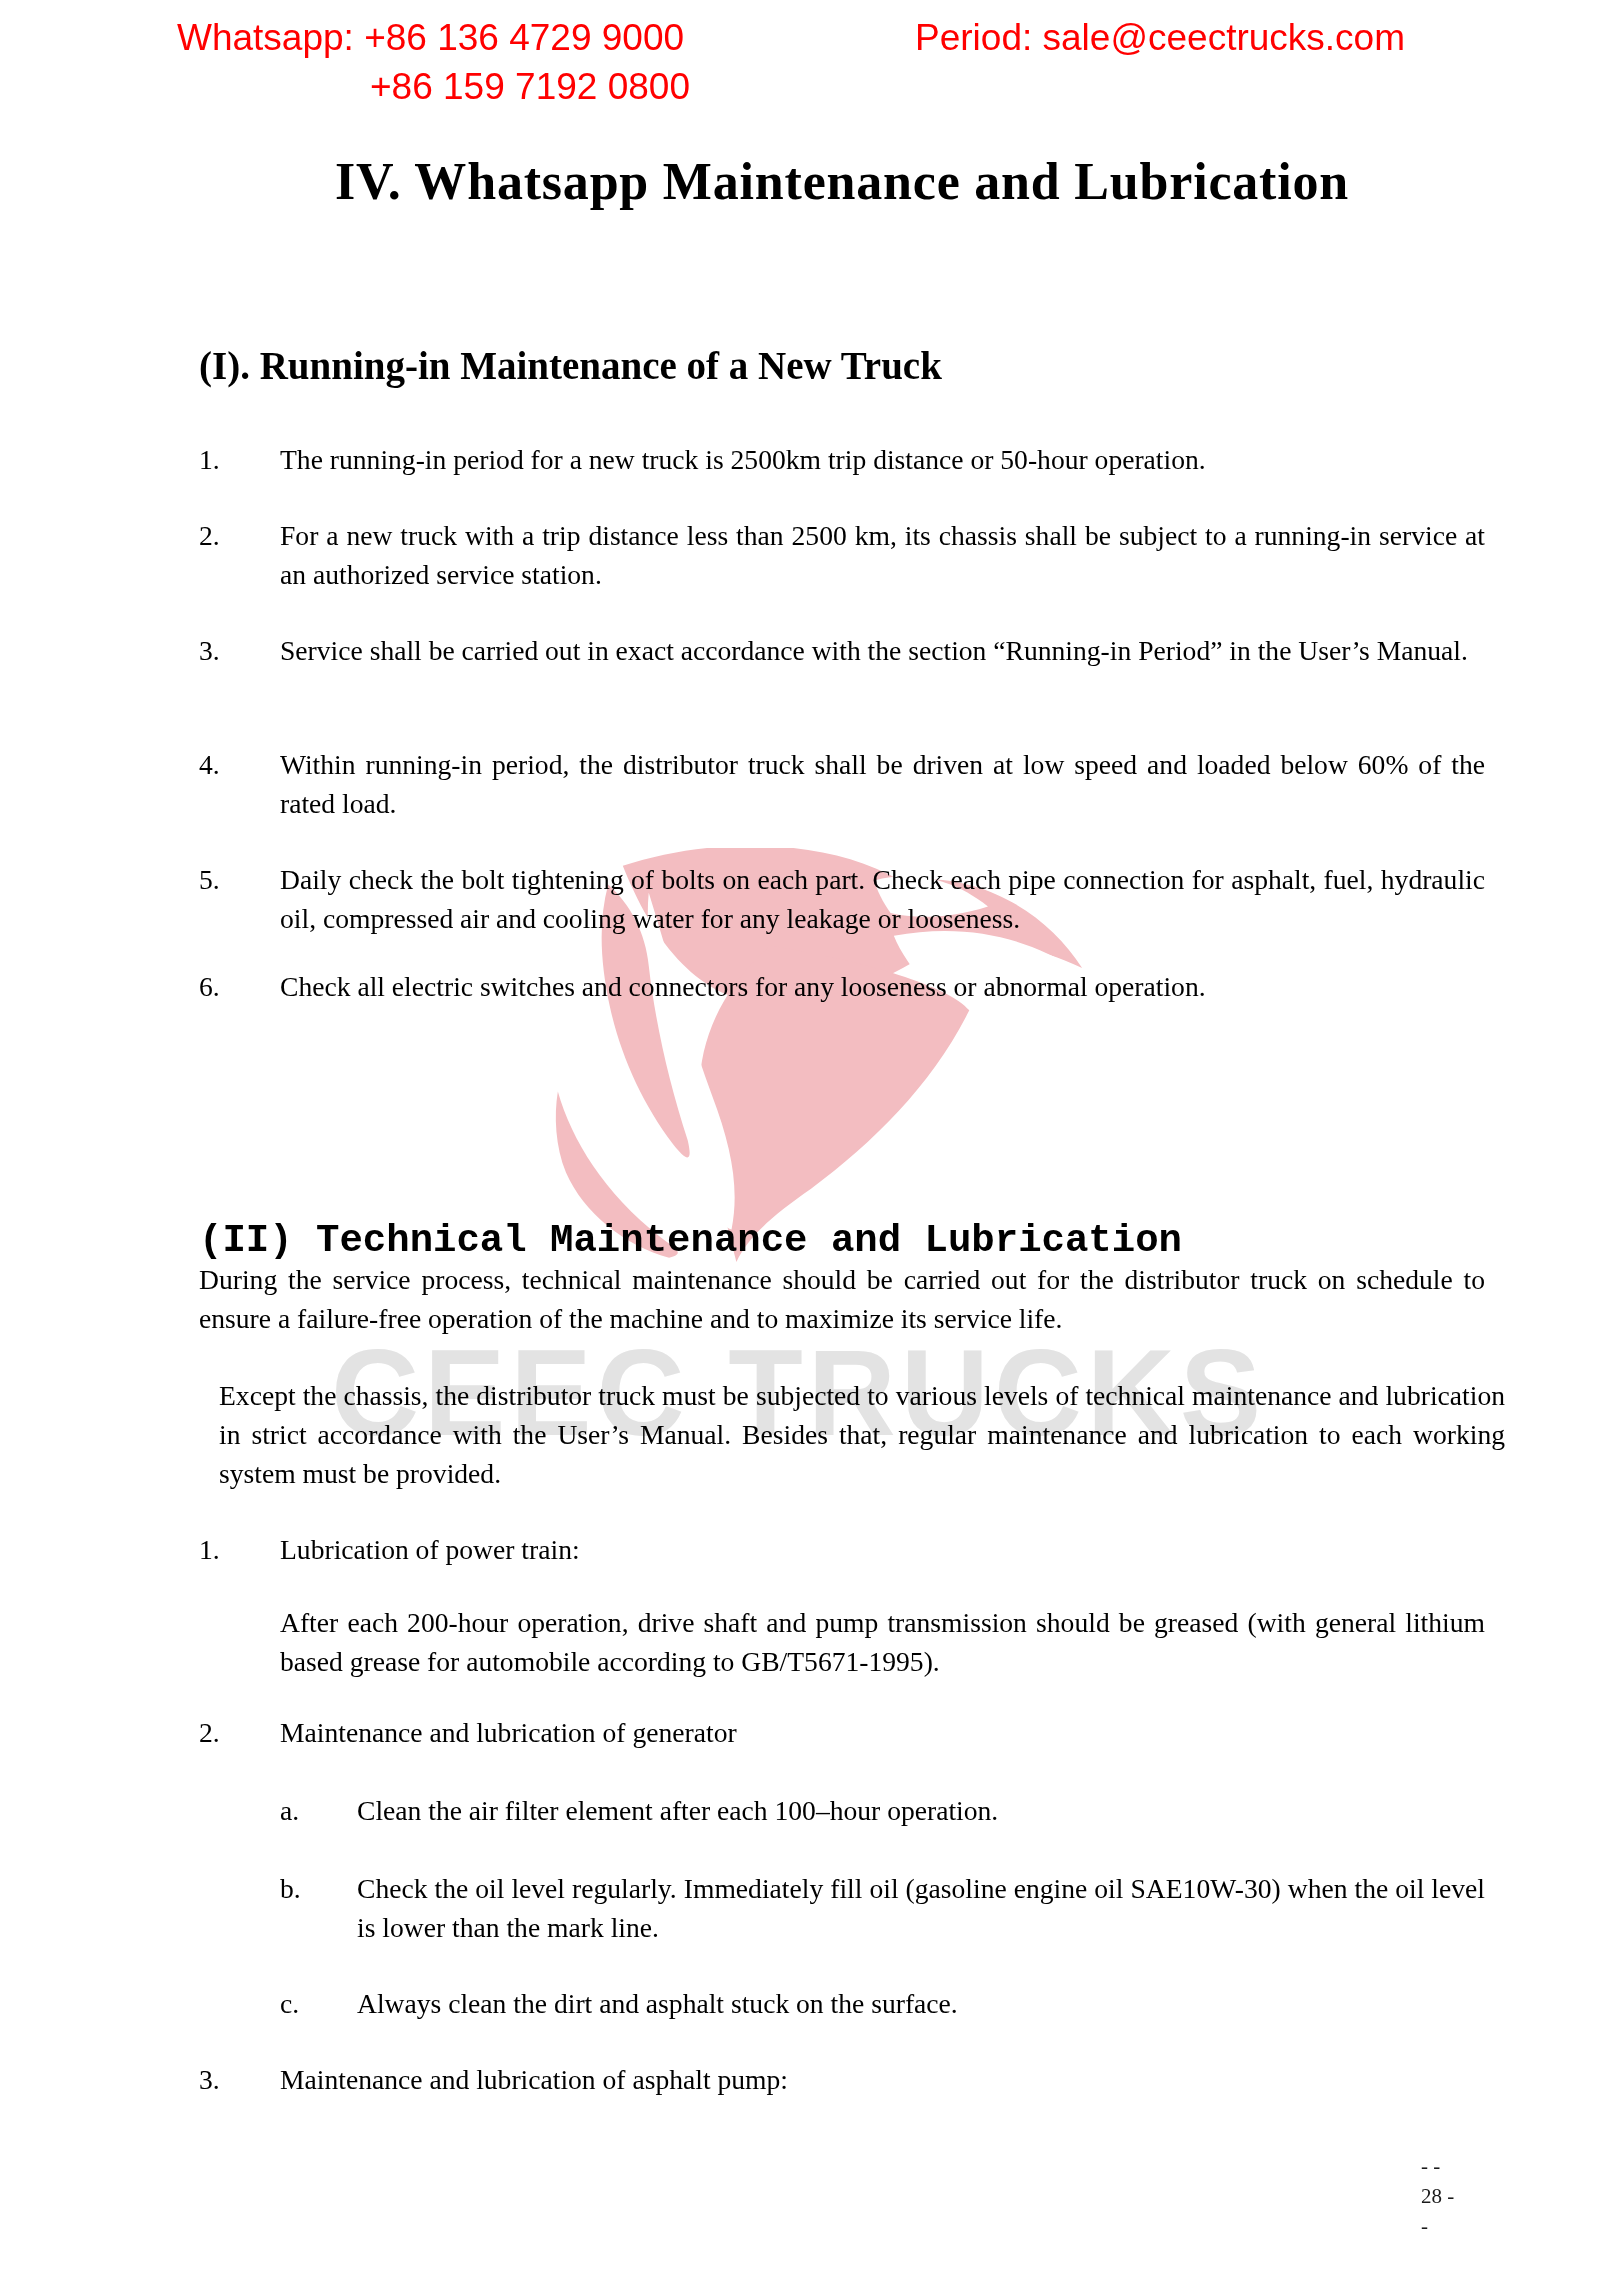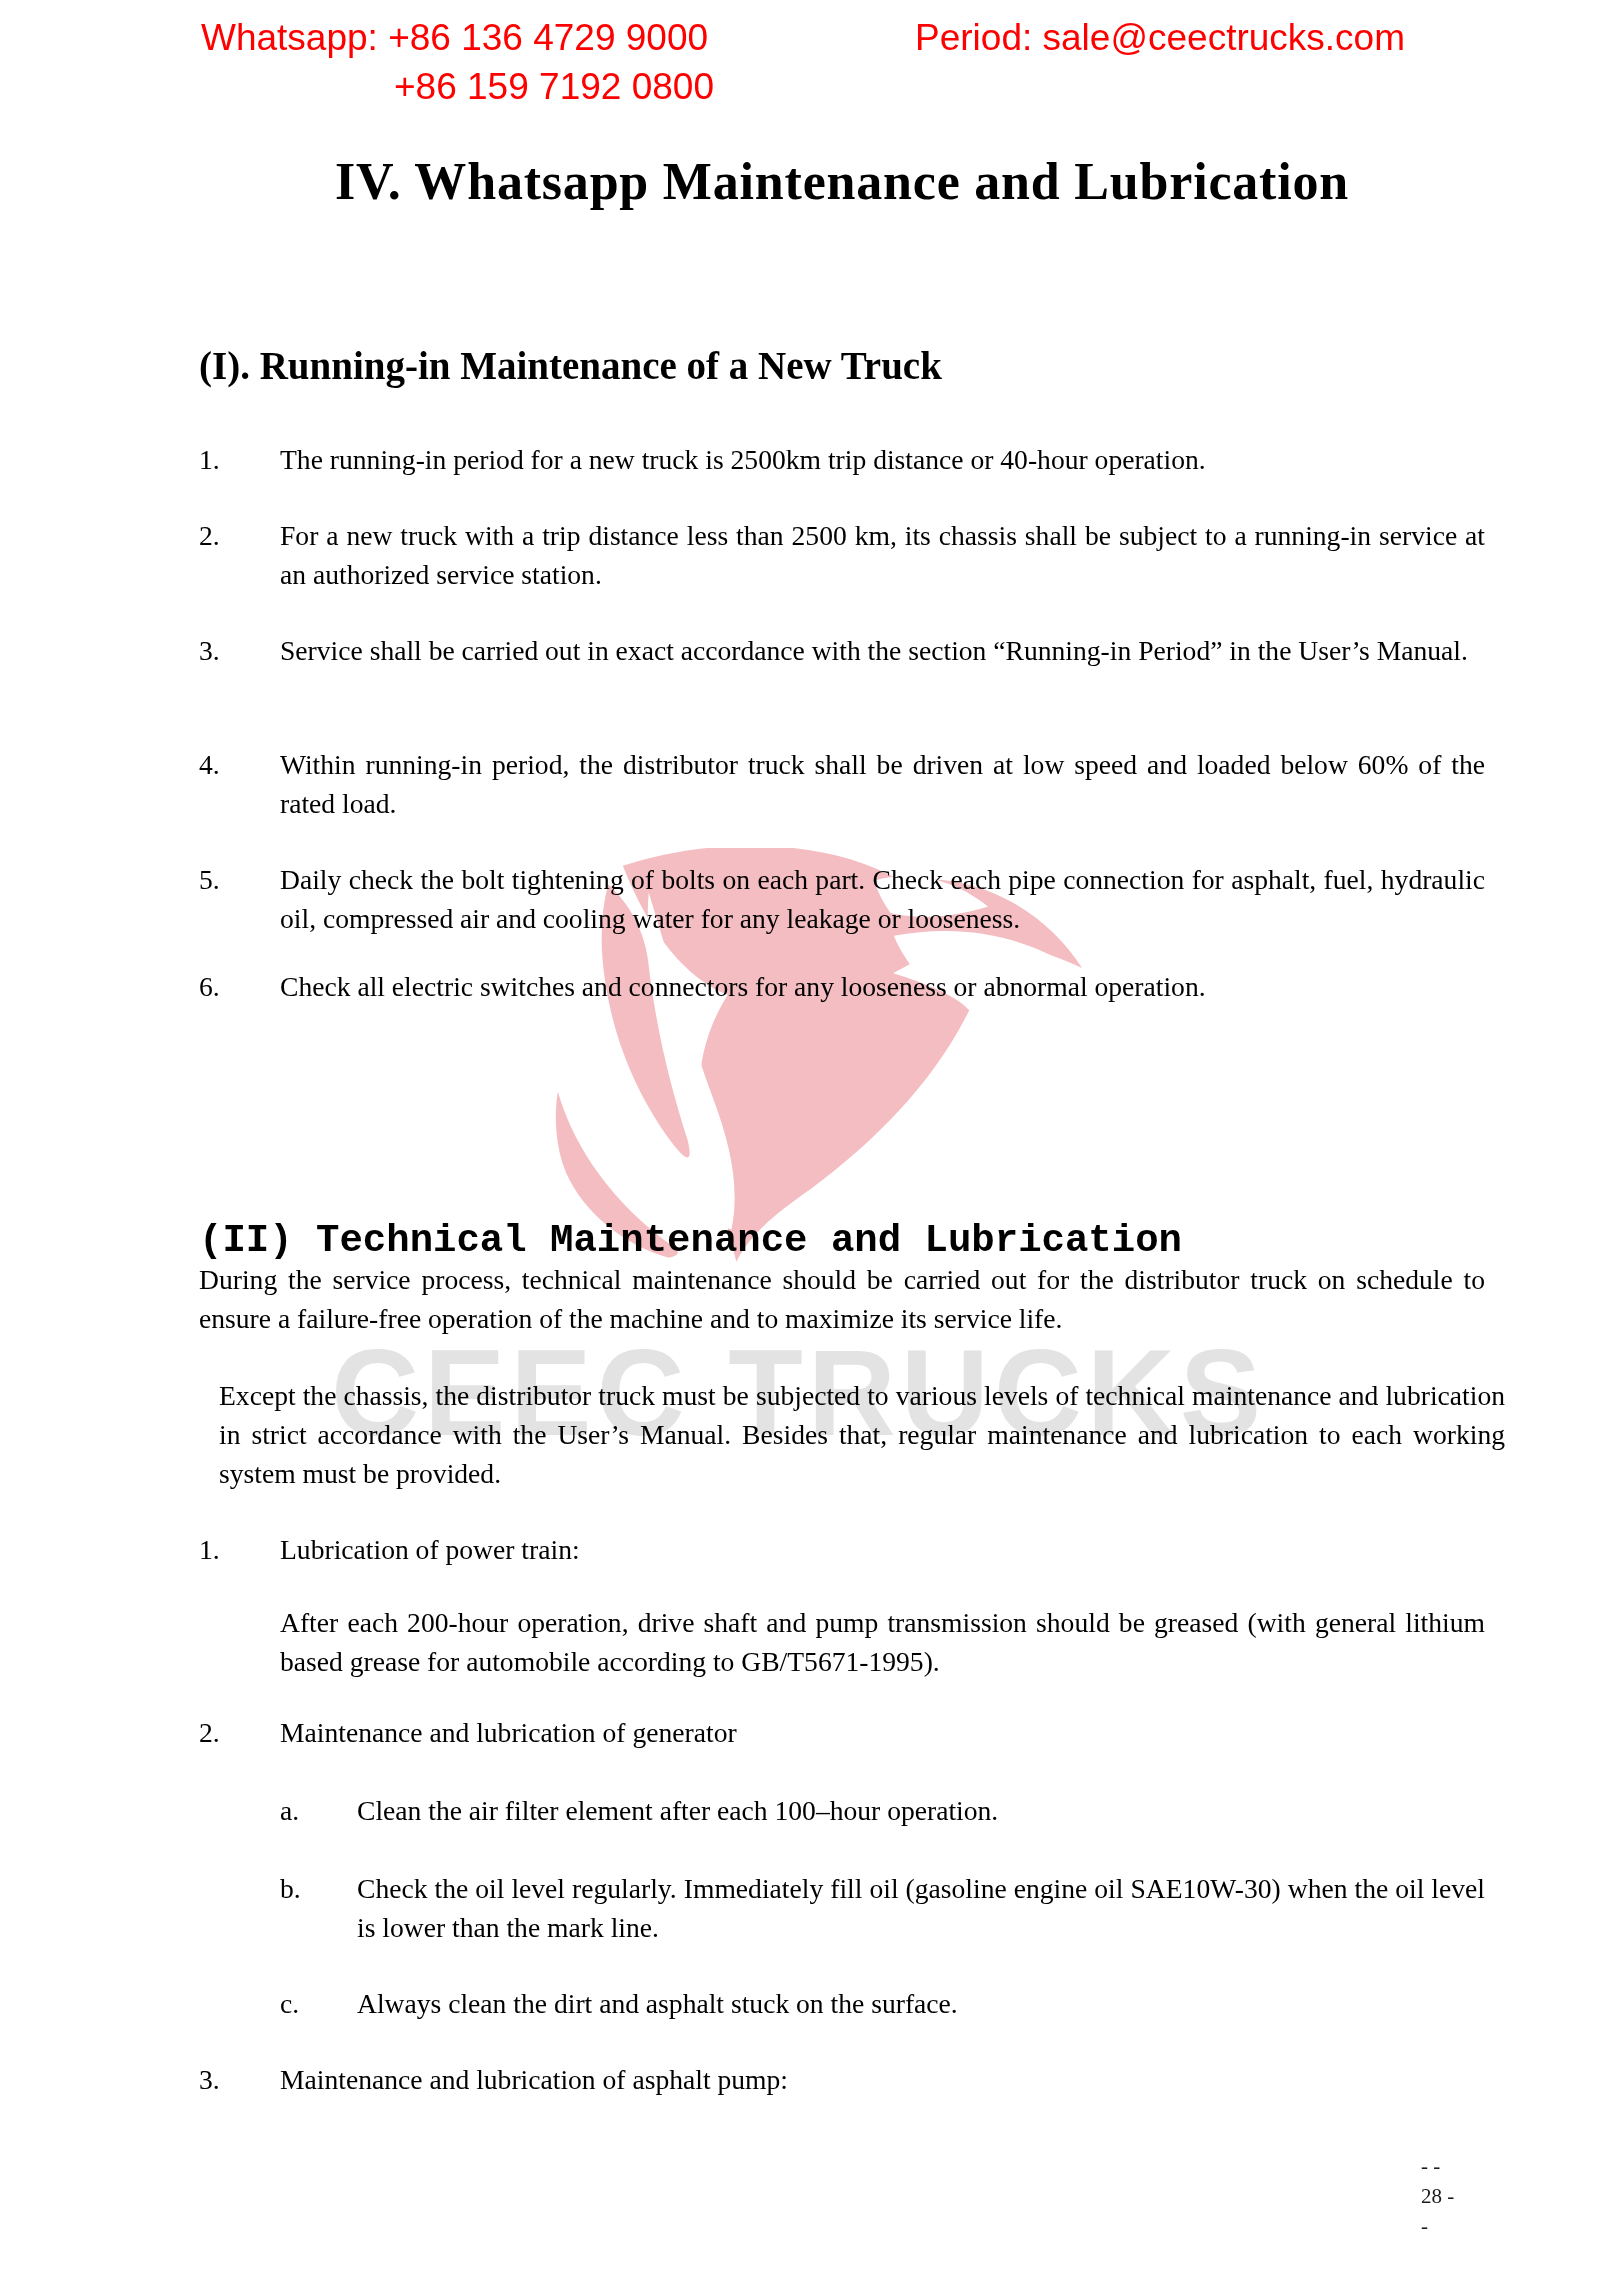--- a/index.html
+++ b/index.html
@@ -26,21 +26,21 @@
 
   
   .content { position:absolute; inset:0; z-index:1; }
   .abs { position:absolute; }
 
   .contact-header {
     top:13px; left:0; width:1622px;
     font-family:"Liberation Sans", sans-serif;
     font-size:37px; line-height:49px; color:#ff0000;
   }
-  .contact-left  { position:absolute; left:177px; top:0;margin-left:24px; }
+  .contact-left  { position:absolute; left:177px; top:0; }
   .contact-left .line2 { padding-left:193px; }
   .contact-right { position:absolute; right:217px; top:0; text-align:right; }
 
   .doc-title {
     top:151px; left:199px; width:1286px;
     font-size:52px; font-weight:bold; text-align:center; line-height:62px;
     letter-spacing:0.8px;
   }
   .section-heading {
     left:199px; width:1286px;
@@ -115,21 +115,21 @@
         <div class="line1">Period: sale@ceectrucks.com</div>
       </div>
     </div>
 
     <div class="abs doc-title">IV. Whatsapp Maintenance and Lubrication</div>
 
     <div class="abs section-heading h1">(I). Running-in Maintenance of a New Truck</div>
 
     <div class="abs list-item i1">
       <div class="marker">1.</div>
-      <div class="itext">The running-in period for a new truck is 2500km trip distance or 40-hour operation.</div>
+      <div class="itext">The running-in period for a new truck is 2500km trip distance or 50-hour operation.</div>
     </div>
     <div class="abs list-item i2">
       <div class="marker">2.</div>
       <div class="itext">For a new truck with a trip distance less than 2500 km, its chassis shall be subject to a running-in service at an authorized service station.</div>
     </div>
     <div class="abs list-item i3">
       <div class="marker">3.</div>
       <div class="itext">Service shall be carried out in exact accordance with the section “Running-in Period” in the User’s Manual.</div>
     </div>
     <div class="abs list-item i4">

